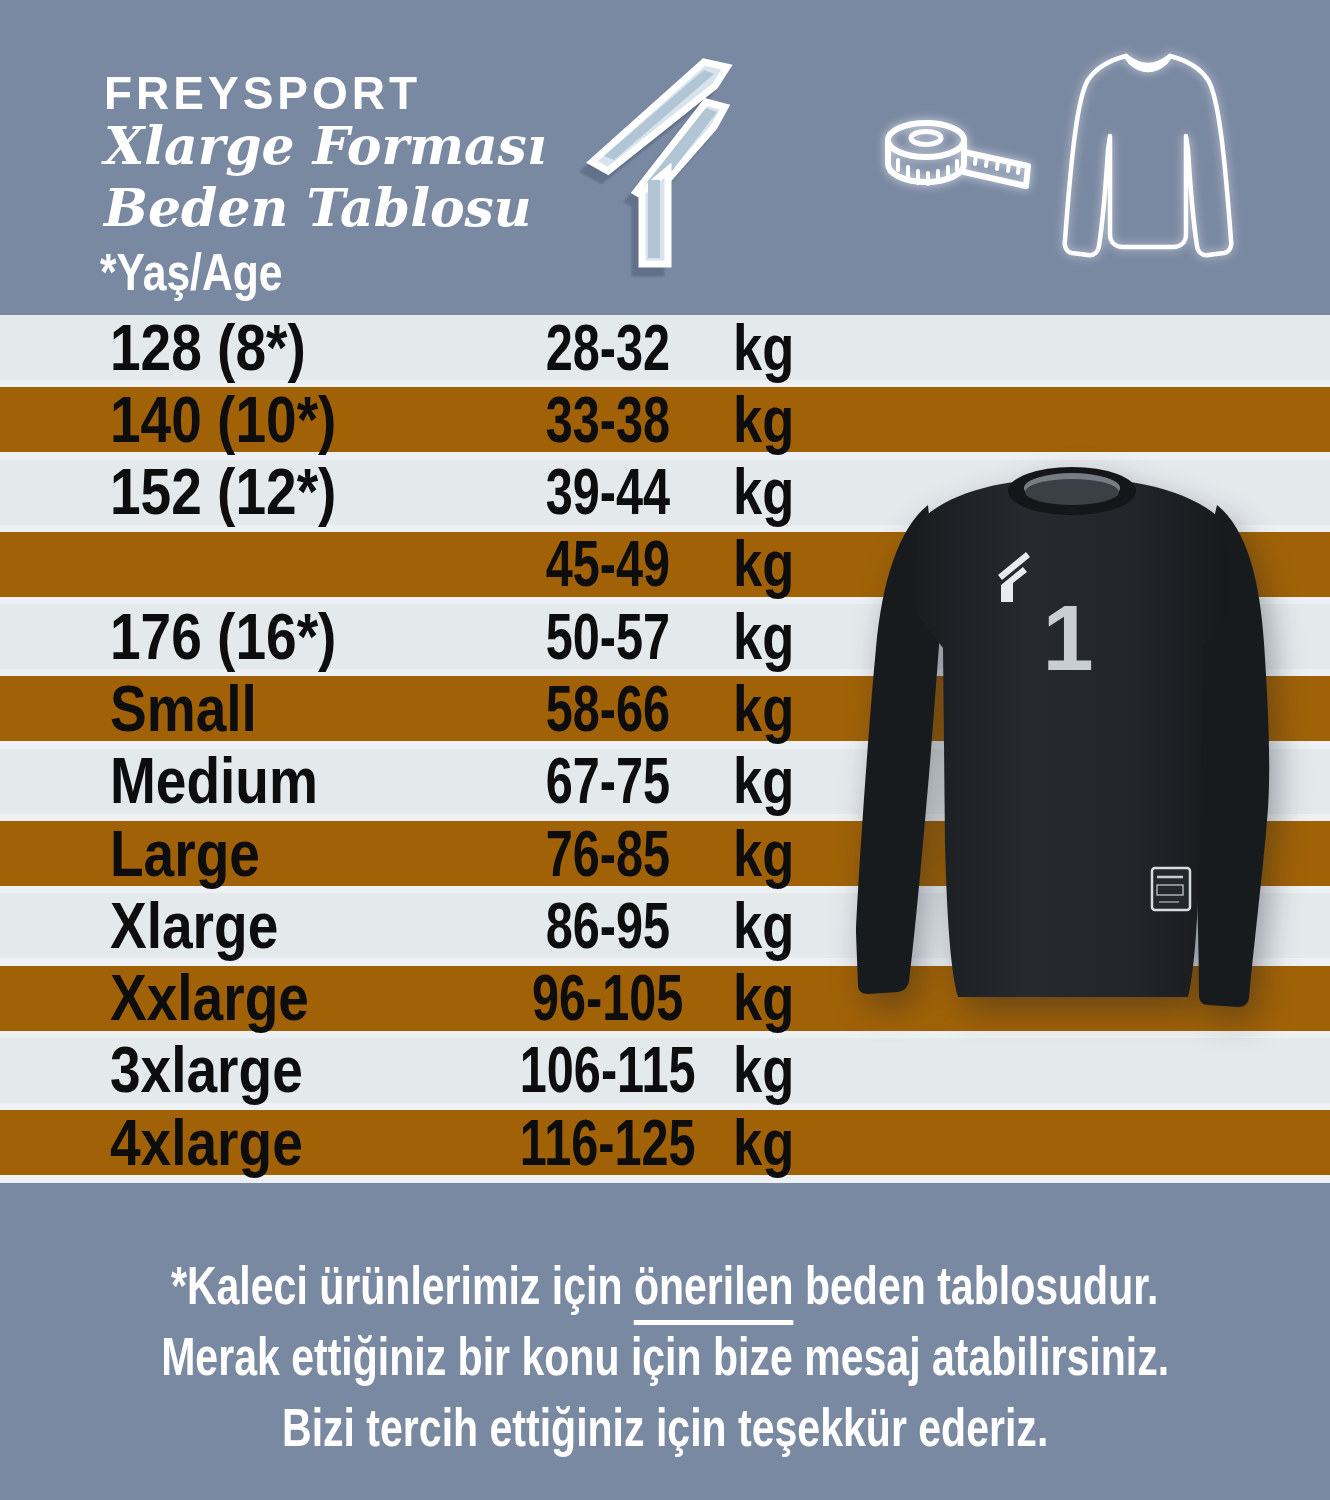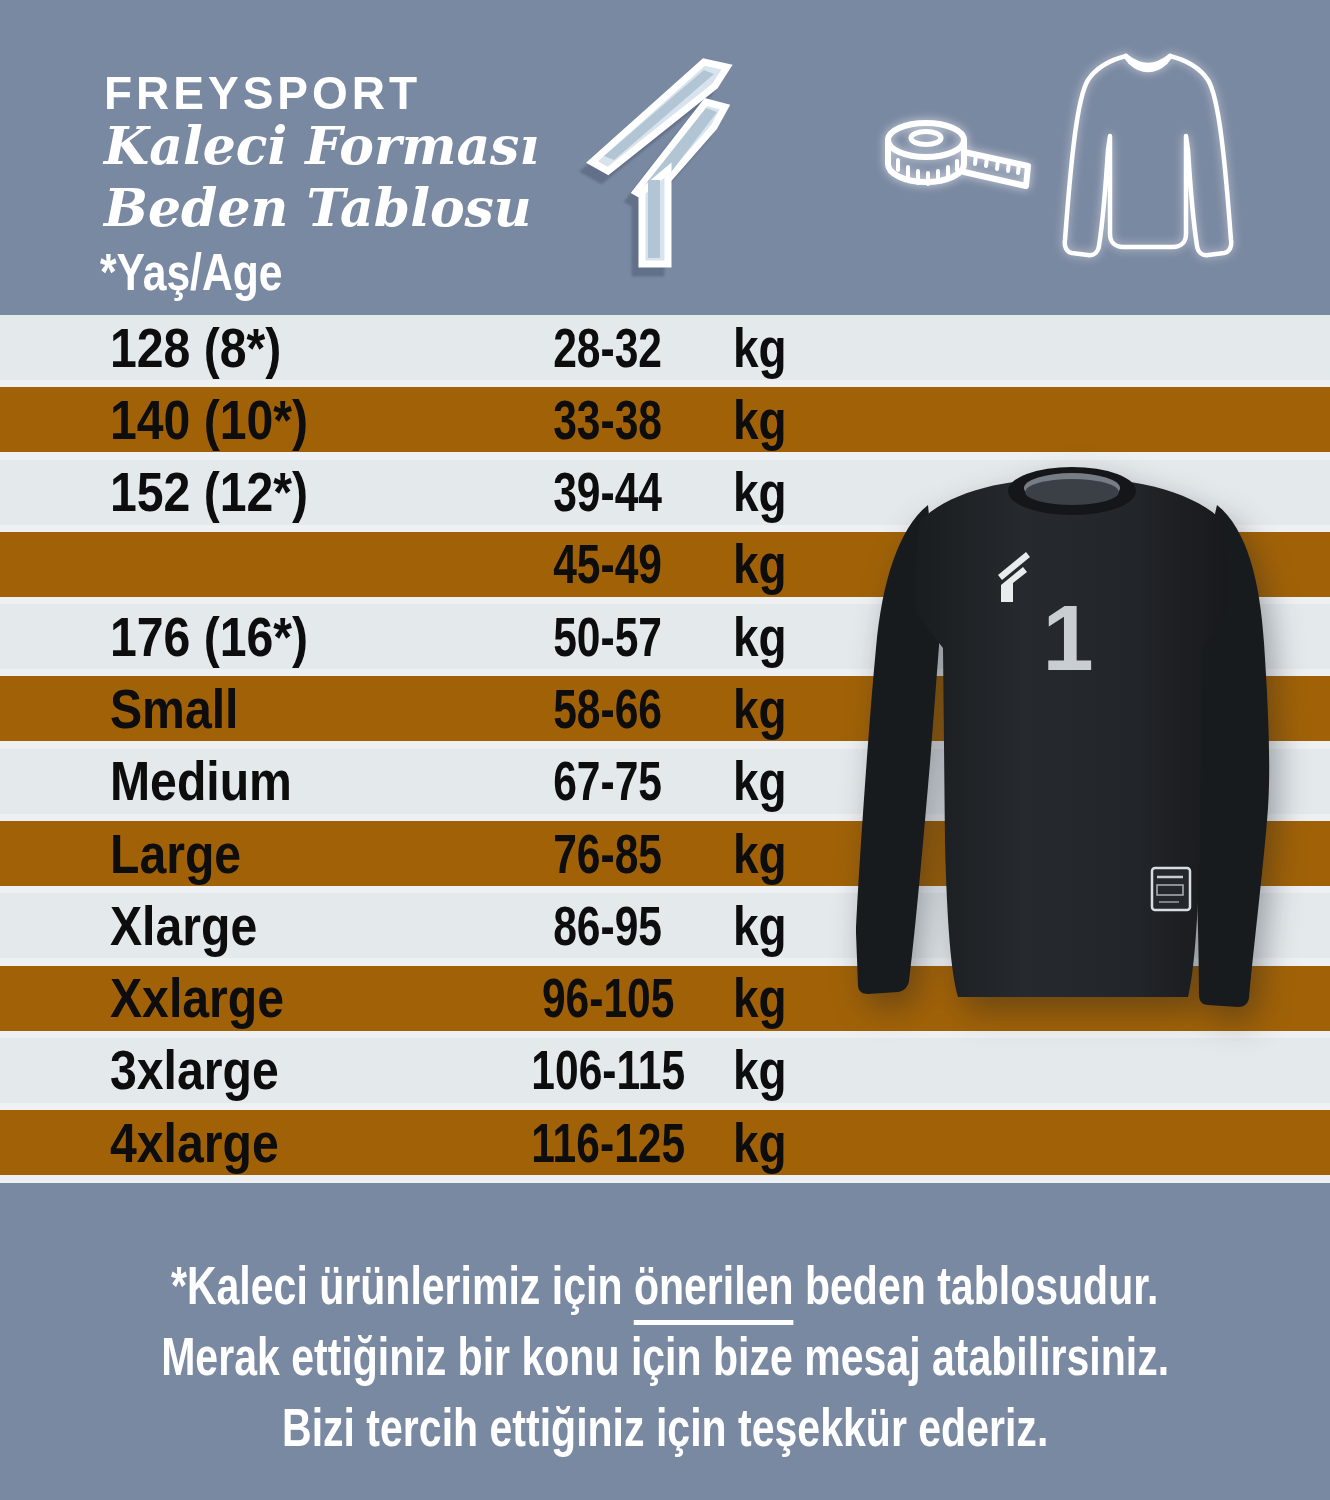--- a/index.html
+++ b/index.html
@@ -36,21 +36,21 @@
   
   .size-table{
     position:absolute;left:0;top:315px;width:1330px;height:868px;
     background:#eef1f3;display:flex;flex-direction:column;row-gap:7.3px;
   }
   .srow{position:relative;width:100%;height:65px;flex:0 0 65px;}
   .srow.light{background:#e4e9ec;}
   .srow.gray{background:#a16207;padding-left:22px;}
   .srow .cell{
     position:absolute;top:50%;transform:translateY(-50%);
-    color:#0d0d0d;font-weight:bold;font-size:56px;line-height:1;white-space:nowrap;text-align:center;
+    color:#0d0d0d;font-weight:bold;font-size:64px;line-height:1;white-space:nowrap;text-align:center;
   }
   .cell-size{left:110px;}
   .cell-size .cond{transform:scaleX(0.86);}
   .cell-weight{left:478px;width:260px;text-align:center;}
   .cell-unit{left:733px;}
 
   
   .jersey{position:absolute;left:850px;top:463px;filter:drop-shadow(8px 14px 16px rgba(22,28,40,0.38));}
 
   
@@ -62,21 +62,21 @@
   .f2{top:1327px;}
   .f3{top:1398px;}
   .u{border-bottom:5px solid #fff;padding-bottom:5px;}
 </style>
 </head>
 <body>
 
 <div class="canvas">
 
   <div class="brand">FREYSPORT</div>
-  <div class="script-line script-1">Kaleci Forması</div>
+  <div class="script-line script-1">Xlarge Forması</div>
   <div class="script-line script-2">Beden Tablosu</div>
   <div class="age-label"><span class="cond">*Yaş/Age</span></div>
 
   <svg class="center-logo" width="172" height="238" viewBox="0 0 172 238">
     <polygon points="14,122 126,22 149,27 137,46 30,131" fill="#d7e3ed" stroke="#ffffff" stroke-width="7" stroke-linejoin="miter"></polygon>
     <polygon points="26,116 126,30 136,34 36,120" fill="#b2c5d4"></polygon>
     <polygon points="58,152 128,62 147,67 136,87 72,160" fill="#d7e3ed" stroke="#ffffff" stroke-width="7" stroke-linejoin="miter"></polygon>
     <polygon points="66,146 128,68 139,72 78,152" fill="#b2c5d4"></polygon>
     <polygon points="64,152 90,130 90,224 64,224" fill="#d7e3ed" stroke="#ffffff" stroke-width="7" stroke-linejoin="miter"></polygon>
     <rect x="70" y="140" width="12" height="78" fill="#b2c5d4"></rect>

